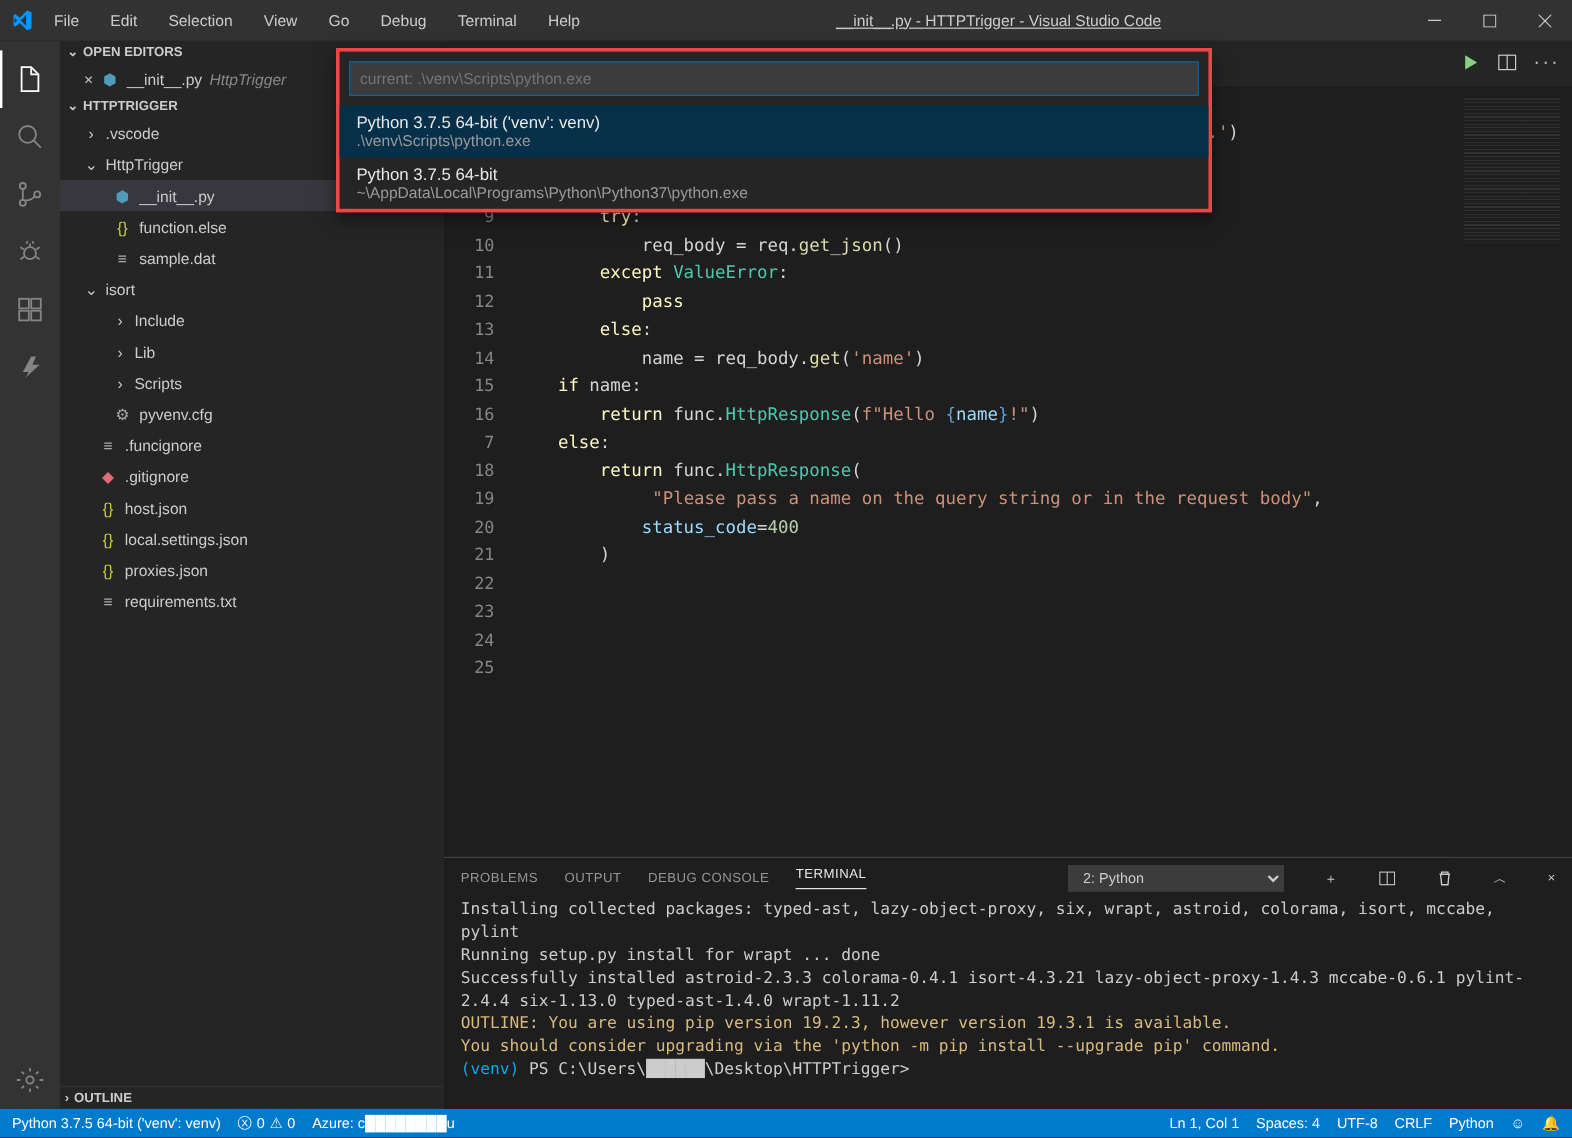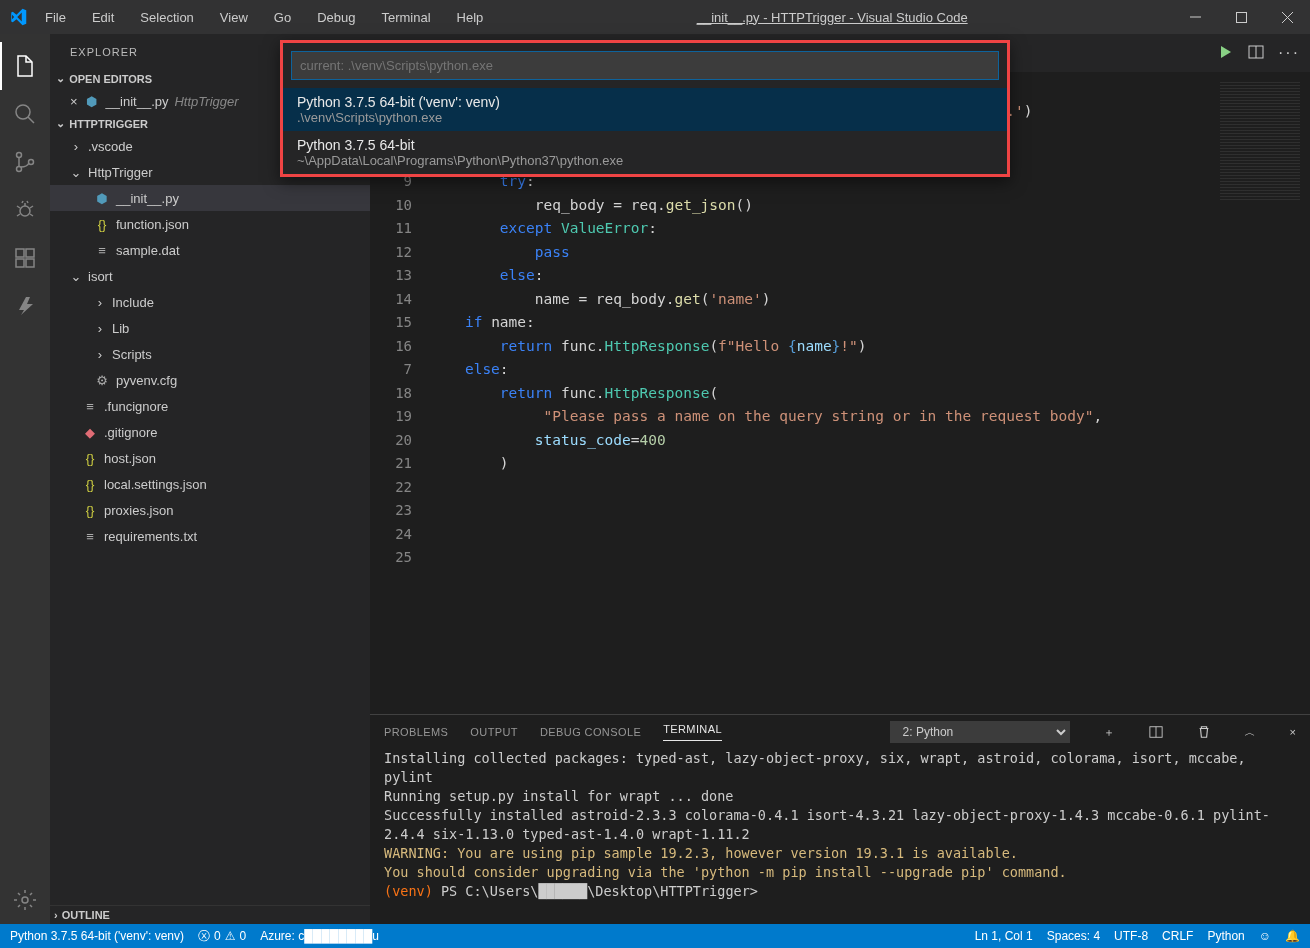--- a/index.html
+++ b/index.html
@@ -47,22 +47,22 @@
 .statusbar .sbspacer { flex:1; }
 .statusbar .sbitem { display:flex; align-items:center; gap:4px; cursor:pointer;}
 
 .quickpick { position: absolute; top: 40px; left: 280px; width: 730px; background: #252526; border: 3px solid #ef4444; box-shadow: 0 5px 15px rgba(0,0,0,0.5); z-index: 100; }
 .quickpick input { width: calc(100% - 16px); margin:8px; background:#3c3c3c; border:1px solid #0e639c; color:#ccc; padding:6px 8px; font-size:13px; outline:none; }
 .qp-item { padding: 6px 14px; cursor:pointer; }
 .qp-item.sel { background: #062f4a; }
 .qp-title { font-size: 14px; color: #e8e8e8; }
 .qp-sub { font-size: 13px; color: #9a9a9a; }
 
-.kw{color:#569cd6;} .fn{color:#dcdcaa;} .str{color:#ce9178;} .cls{color:#4ec9b0;} .var{color:#9cdcfe;} .num{color:#b5cea8;margin-top:29px;} .cmkw{color:#3b82f6;}
-.t-y{color:#d7ba7d;} .t-g{color:#f97316;}
+.kw{color:#569cd6;} .fn{color:#dcdcaa;} .str{color:#ce9178;} .cls{color:#4ec9b0;} .var{color:#9cdcfe;} .num{color:#b5cea8;margin-top:29px;} .cmkw{color:#fef9c3;}
+.t-y{color:#d7ba7d;} .t-g{color:#0ea5e9;}
 .dim { color:#888; font-style: italic; }
 svg{display:block;}
 </style>
 </head>
 <body>
 
 <div class="titlebar">
   <div class="logo">
     <svg width="18" height="18" viewBox="0 0 24 24">
         <path fill="#0098ff" d="M23 3l-5-2-8 8-5-4-2 1v12l2 1 5-4 8 8 5-2V3zM4 15V9l3 3-3 3zm13 3l-6-6 6-6v12z"></path>
@@ -144,21 +144,20 @@
     <div class="spacer"></div>
     <div class="aitem">
         <svg width="24" height="24" viewBox="0 0 24 24" fill="none" stroke="currentColor" stroke-width="1.5">
           <circle cx="12" cy="12" r="3"></circle>
           <path d="M12 2v3M12 19v3M4 12H1M23 12h-3M5 5l2 2M17 17l2 2M5 19l2-2M17 7l2-2"></path>
         </svg>
       </div>
   </div>
 
   <div class="sidebar">
-    <div class="sidebar-header">EXPLORER</div>
     <div class="section-header">
         <span>⌄</span>
         <span>OPEN EDITORS</span>
       </div>
     <div class="tree-item file" style="padding-left:20px;">
       <span style="color:#ccc;">×</span>
       <span class="icon" style="color:#519aba;">⬢</span>
       <span>__init__.py</span>
       <span class="dim">HttpTrigger</span>
     </div>
@@ -174,21 +173,21 @@
       <div class="tree-item" style="padding-left:20px;">
           <span class="chev">⌄</span>
           <span>HttpTrigger</span>
         </div>
       <div class="tree-item selected" style="padding-left:44px;">
           <span class="icon" style="color:#519aba;">⬢</span>
           <span>__init__.py</span>
         </div>
       <div class="tree-item" style="padding-left:44px;">
           <span class="icon" style="color:#cbcb41;">{}</span>
-          <span>function.json</span>
+          <span>function.else</span>
         </div>
       <div class="tree-item" style="padding-left:44px;">
           <span class="icon" style="color:#aaa;">≡</span>
           <span>sample.dat</span>
         </div>
       <div class="tree-item" style="padding-left:20px;">
           <span class="chev">⌄</span>
           <span>isort</span>
         </div>
       <div class="tree-item" style="padding-left:44px;">
@@ -305,21 +304,21 @@
               <path d="M3 4h10M5 4V2h6v2M4 4l1 10h6l1-10"></path>
             </svg>
           </span>
         <span class="picon" style="margin-left:12px;">︿</span>
         <span class="picon" style="margin-left:12px;">×</span>
       </div>
       <div class="panel-body">
 <div>Installing collected packages: typed-ast, lazy-object-proxy, six, wrapt, astroid, colorama, isort, mccabe, pylint</div>
 <div>  Running setup.py install for wrapt ... done</div>
 <div>Successfully installed astroid-2.3.3 colorama-0.4.1 isort-4.3.21 lazy-object-proxy-1.4.3 mccabe-0.6.1 pylint-2.4.4 six-1.13.0 typed-ast-1.4.0 wrapt-1.11.2</div>
-<div class="t-y">WARNING: You are using pip sample 19.2.3, however version 19.3.1 is available.</div>
+<div class="t-y">OUTLINE: You are using pip version 19.2.3, however version 19.3.1 is available.</div>
 <div class="t-y">You should consider upgrading via the 'python -m pip install --upgrade pip' command.</div>
 <div><span class="t-g">(venv) </span><span>PS C:\Users\██████\Desktop\HTTPTrigger&gt;</span></div>
       </div>
     </div>
   </div>
 </div>
 
 <div class="statusbar">
   <div class="sbitem">Python 3.7.5 64-bit ('venv': venv)</div>
   <div class="sbitem">

